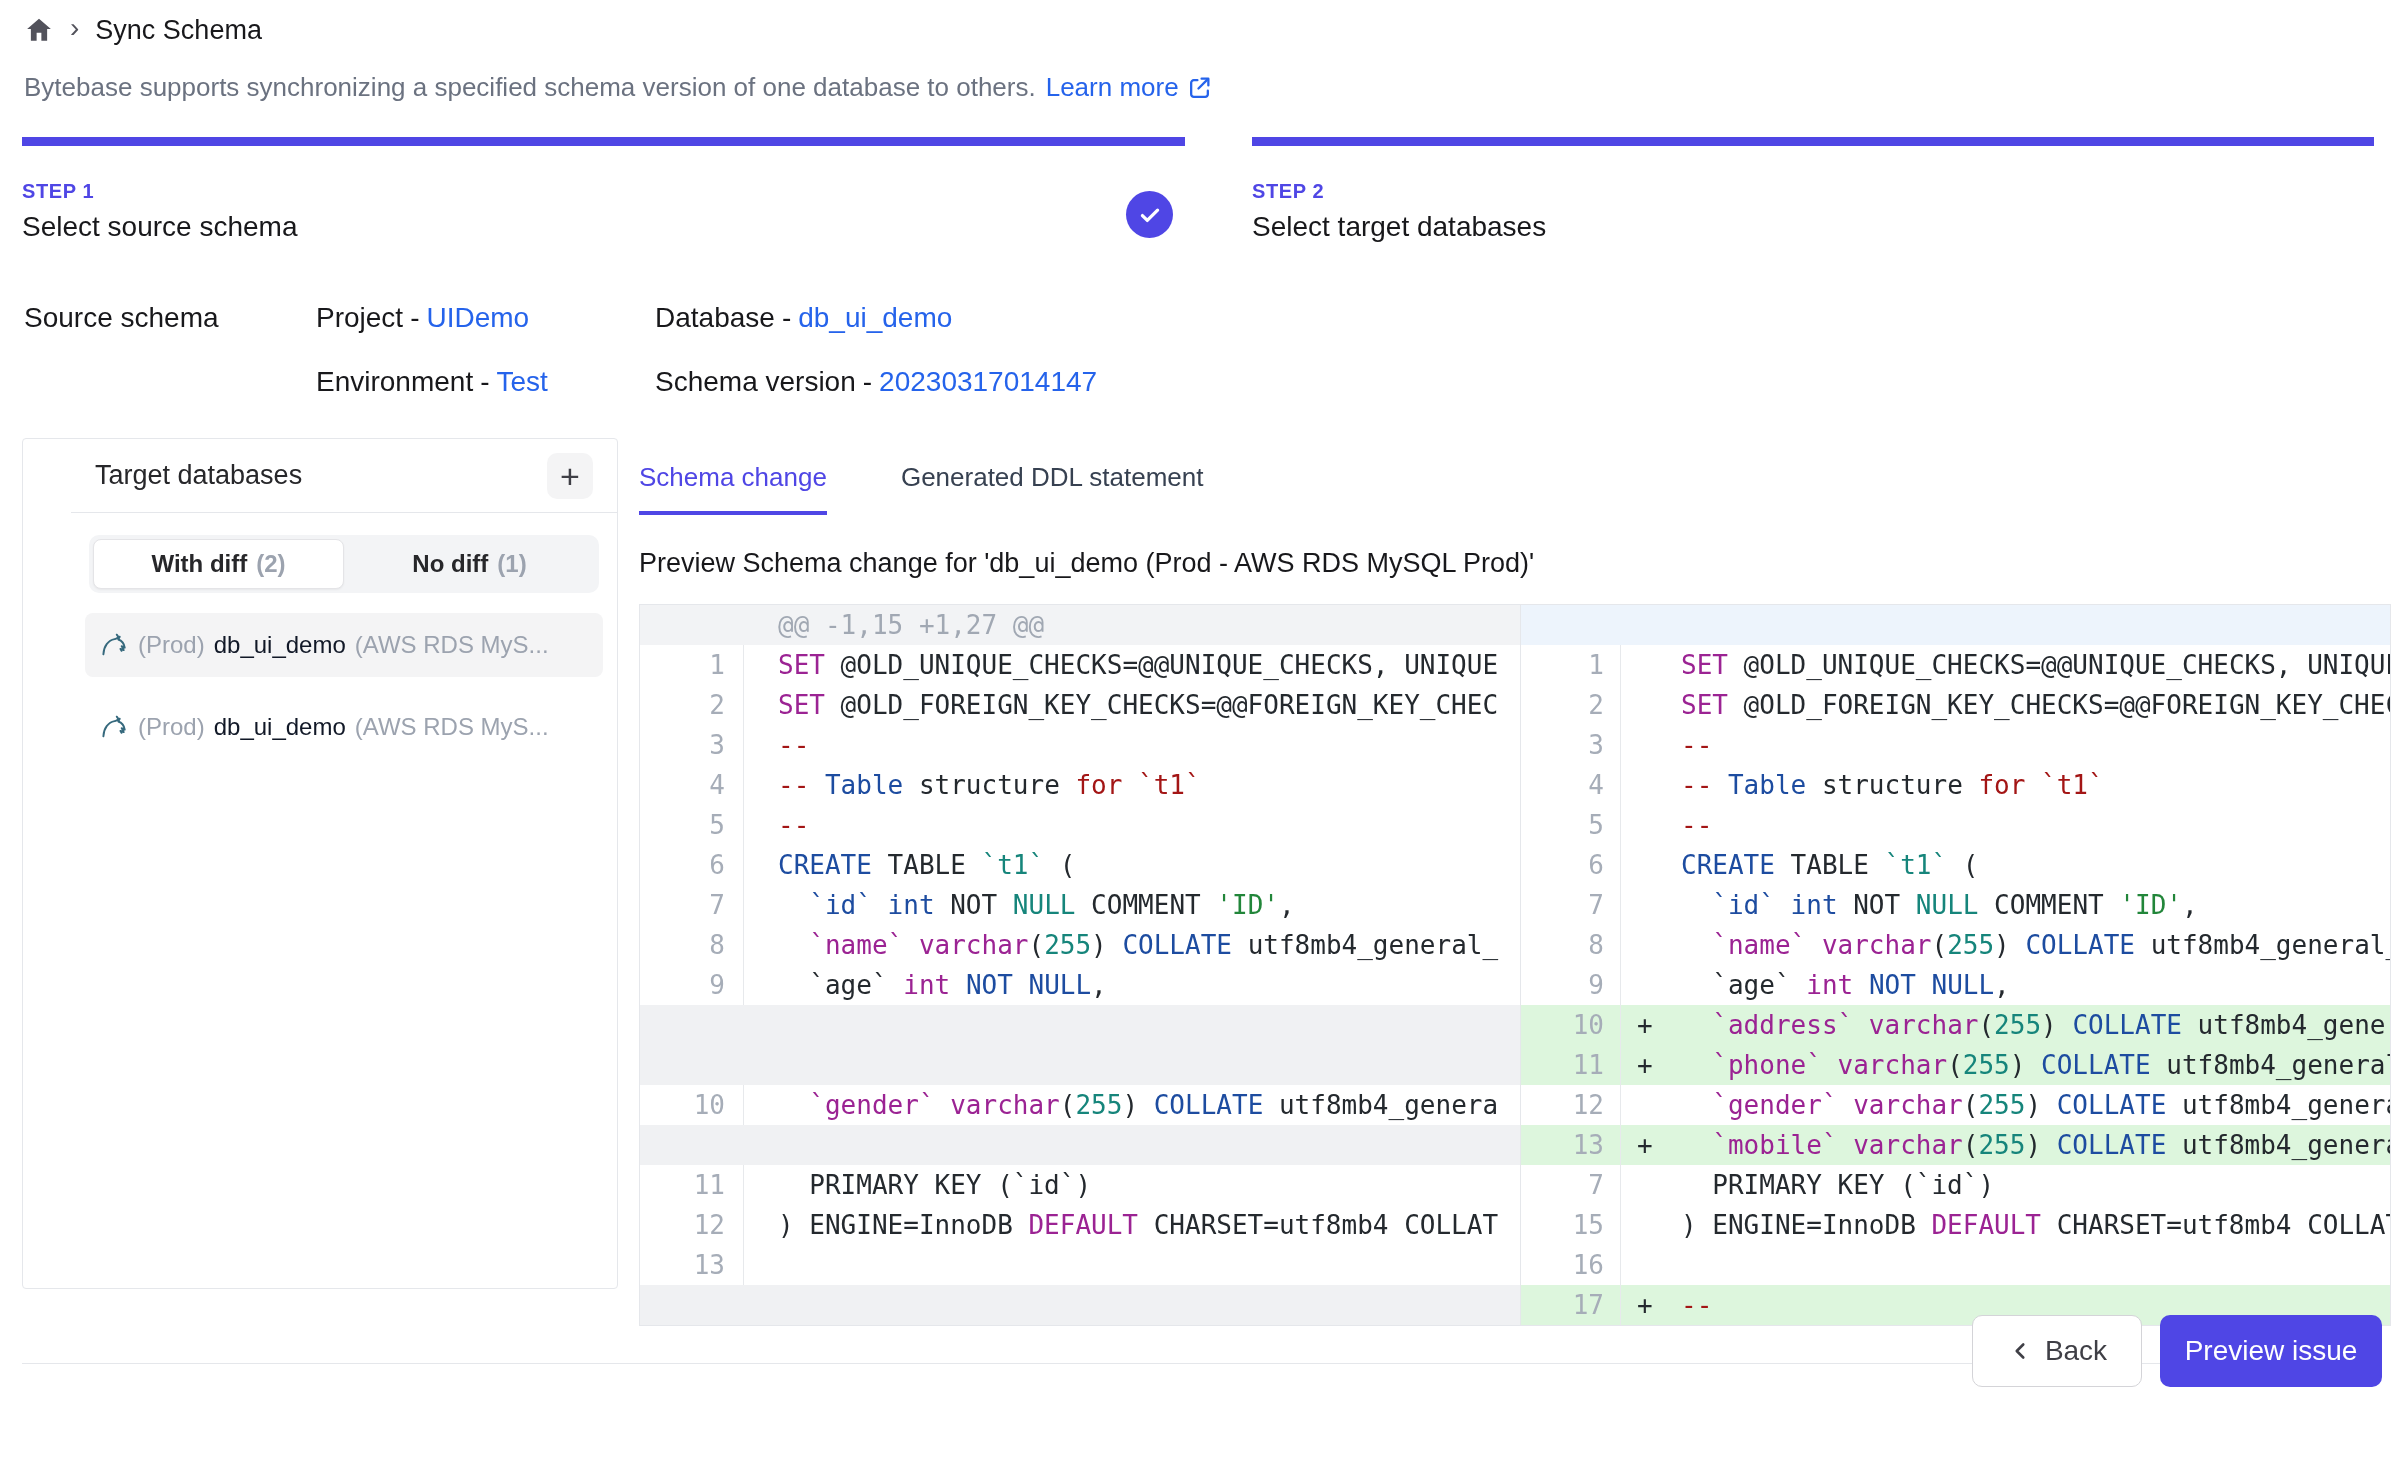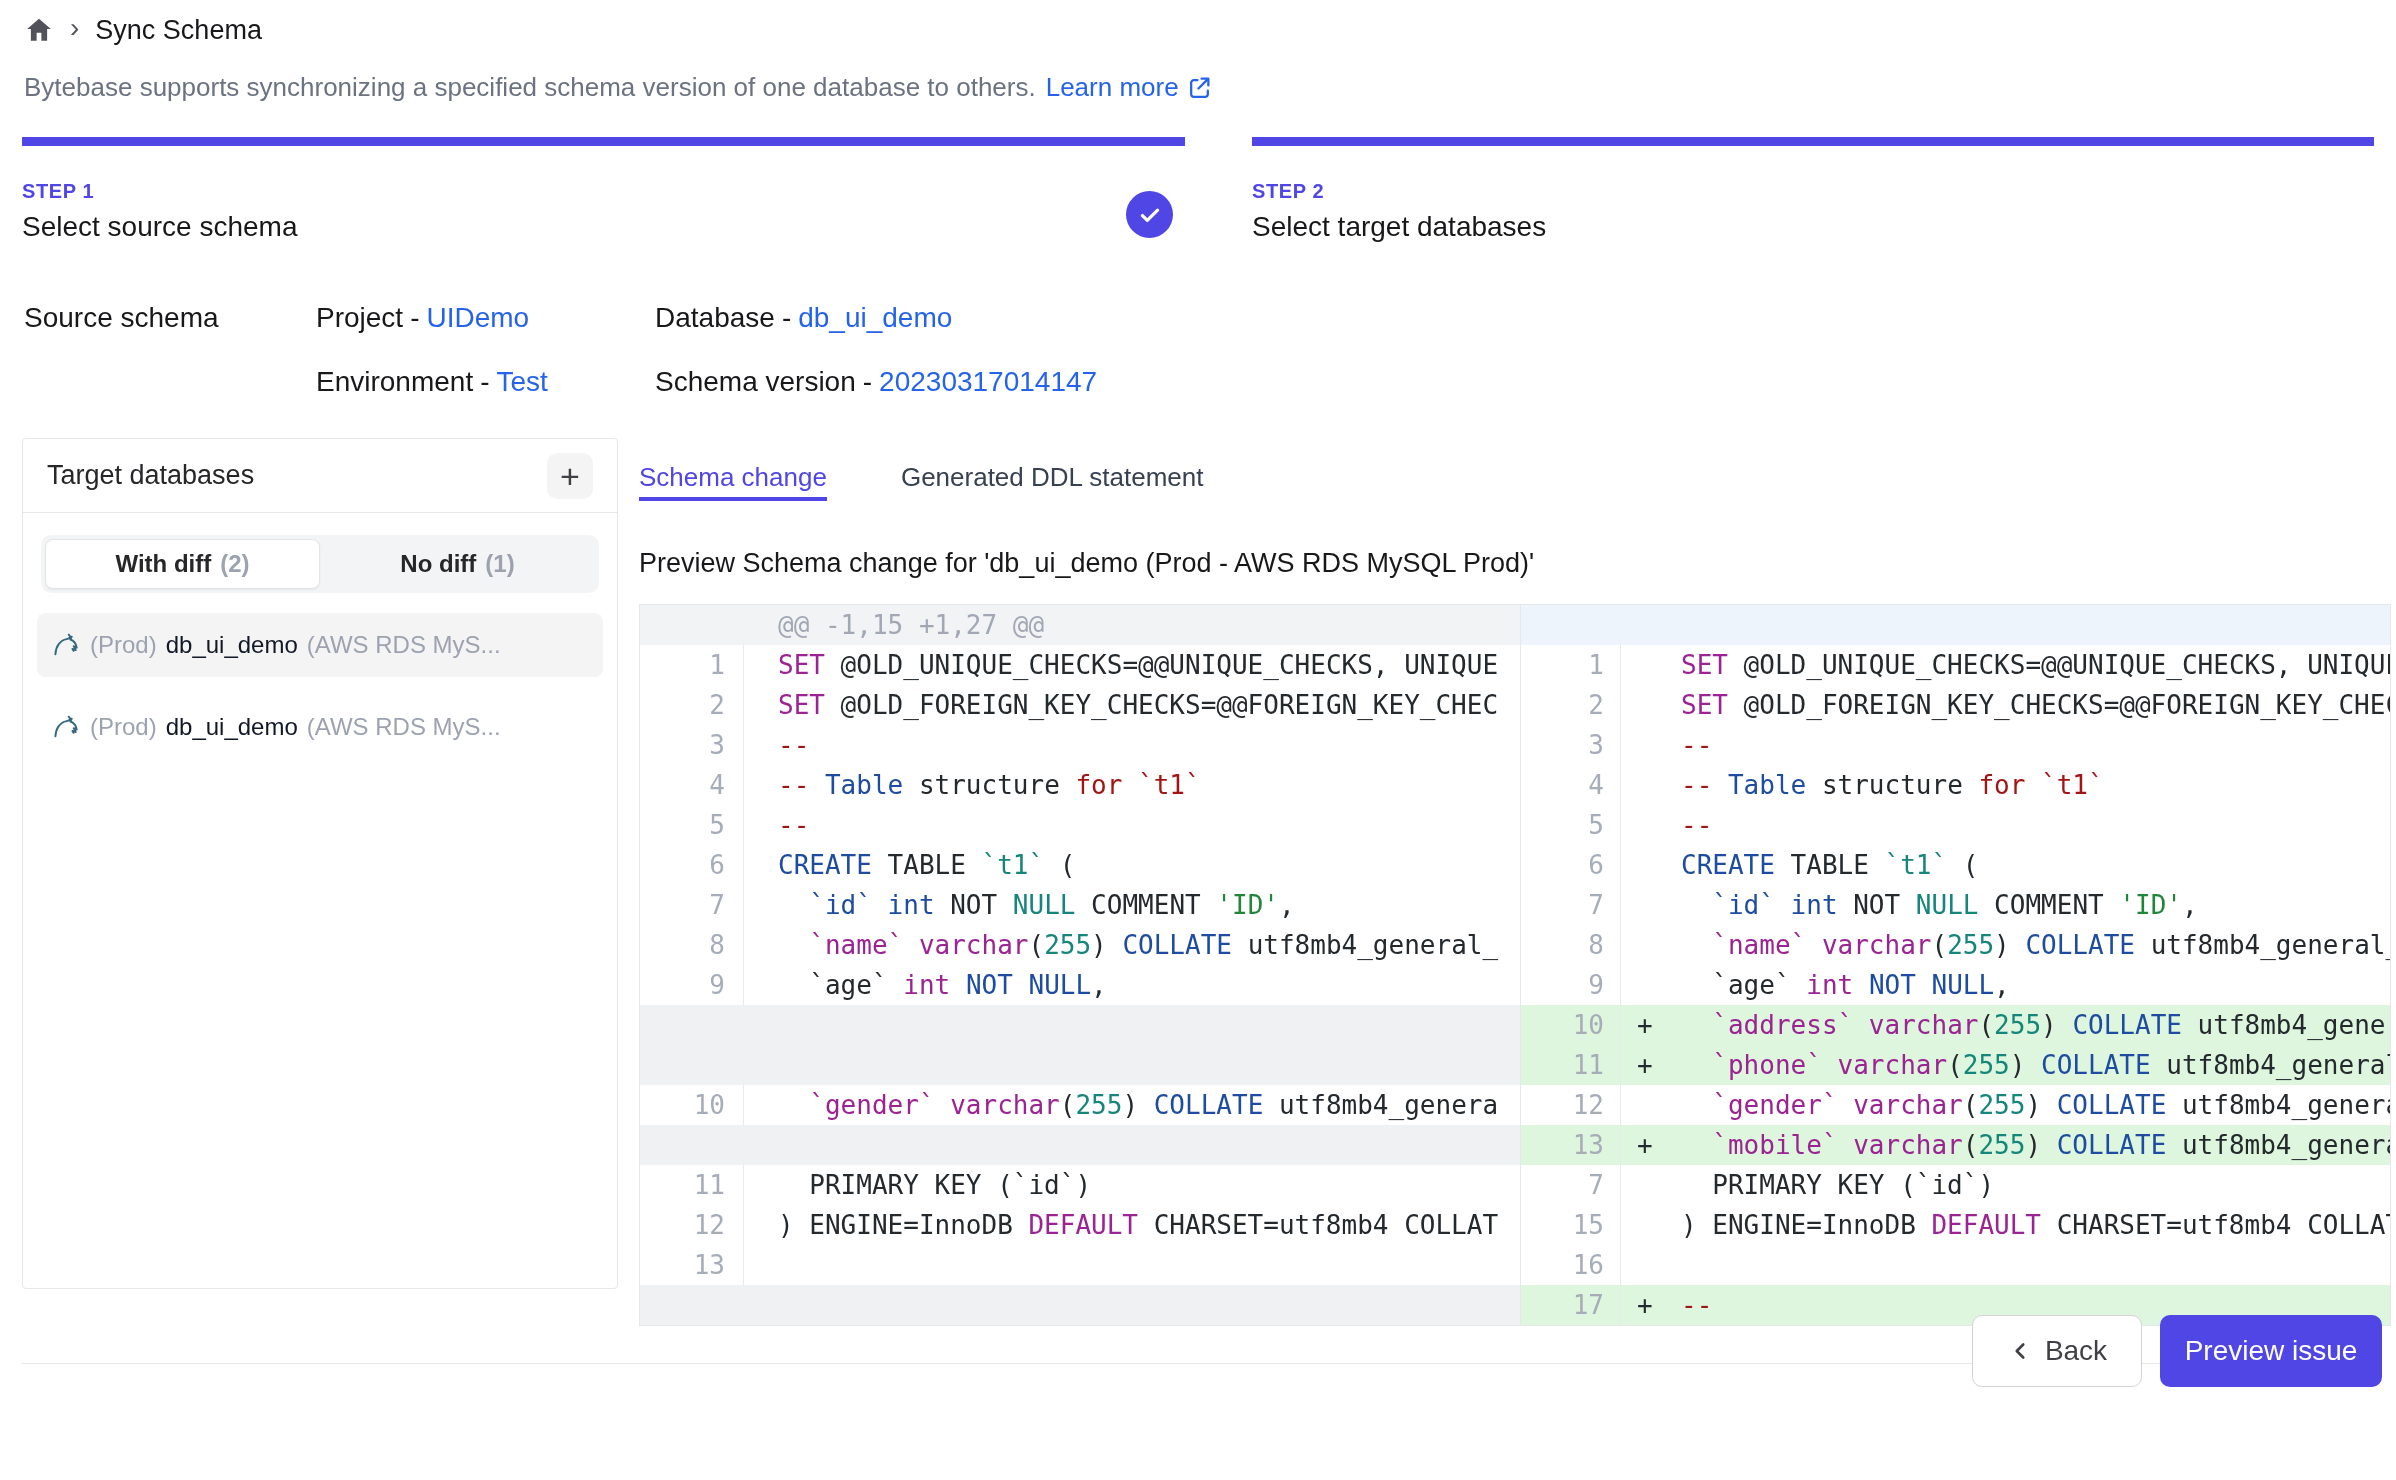--- a/index.html
+++ b/index.html
@@ -22,38 +22,38 @@
   .steplabel { margin-top:34px; font-size:20px; font-weight:bold; letter-spacing:.6px; color:#4f46e5; }
   .steptitle { margin-top:8px; font-size:28px; font-weight:500; color:#18181b; }
   .stepcheck { position:absolute; right:12px; top:54px; width:47px; height:47px; border-radius:50%; background:#4f46e5; display:flex; align-items:center; justify-content:center; }
 
   
   .source { position:absolute; left:24px; top:300px; display:grid; grid-template-columns:292px 339px auto; row-gap:28px; font-size:28px; line-height:36px; }
   .source a { color:#2563eb; text-decoration:none; cursor:pointer; }
   .sep { margin:0 7px; }
 
   
-  .panel { position:absolute; left:22px; top:438px; width:596px; height:851px; border:1px solid #e5e7eb; border-radius:4px; background:#fff; }
+  .panel { position:absolute; left:22px; top:438px; width:596px; height:851px; border:1px solid #e5e7eb; border-radius:4px; background:#fff;padding-left:48px; }
   .panel-head { height:74px; padding:0 24px; display:flex; align-items:center; justify-content:space-between; border-bottom:1px solid #e5e7eb; }
   .panel-title { font-size:27px; color:#27272a; }
   .add-btn { width:46px; height:46px; border:none; background:#f4f4f5; border-radius:10px; font-size:34px; line-height:1; color:#3f3f46; cursor:pointer; }
   .segs { margin:22px 18px 0 18px; height:58px; background:#f3f4f6; border-radius:10px; padding:4px; display:flex; }
   .seg { flex:1; display:flex; align-items:center; justify-content:center; gap:9px; font-size:24px; color:#27272a; border-radius:8px; border:1px solid transparent; cursor:pointer;font-weight:bold; }
   .seg.active { background:#fff; border-color:#e4e4e7; box-shadow:0 1px 2px rgba(0,0,0,.05); }
   .seg .cnt { color:#9ca3af; }
   .tlist { margin:20px 14px 0 14px; }
   .titem { height:64px; border-radius:8px; padding:0 14px; display:flex; align-items:center; gap:9px; font-size:24px; white-space:nowrap; overflow:hidden; cursor:pointer; margin-bottom:18px; }
   .titem.selected { background:#f4f4f5; }
   .titem .tenv { color:#9ca3af; }
   .titem .tname { color:#111827; font-weight:500; }
   .titem .tinst { color:#9ca3af; }
 
   
   .rtabs { position:absolute; left:639px; top:462px; display:flex; gap:74px; font-size:26px; }
-  .rtab { padding-bottom:4px; color:#374151; cursor:pointer; border-bottom:4px solid transparent; }
+  .rtab { padding-bottom:18px; color:#374151; cursor:pointer; border-bottom:4px solid transparent; }
   .rtab.active { color:#4f46e5; border-bottom-color:#4f46e5; }
   .ptitle { position:absolute; left:639px; top:548px; font-size:27px; color:#18181b; }
 
   
   .diff { position:absolute; left:639px; top:604px; width:1752px; height:722px; border:1px solid #e5e7eb; display:flex; overflow:hidden; background:#fff; font-family:"DejaVu Sans Mono",monospace; font-size:26px; }
   .pane { overflow:hidden; }
   .pane-left { width:880px; }
   .pane-right { flex:1; border-left:1px solid #e5e7eb; }
   .drow { display:flex; height:40px; line-height:40px;align-items:flex-end; }
   .dnum { width:104px; padding-right:18px; text-align:right; color:#a6adb8; border-right:1px solid #e7e9ec; flex:none; }

